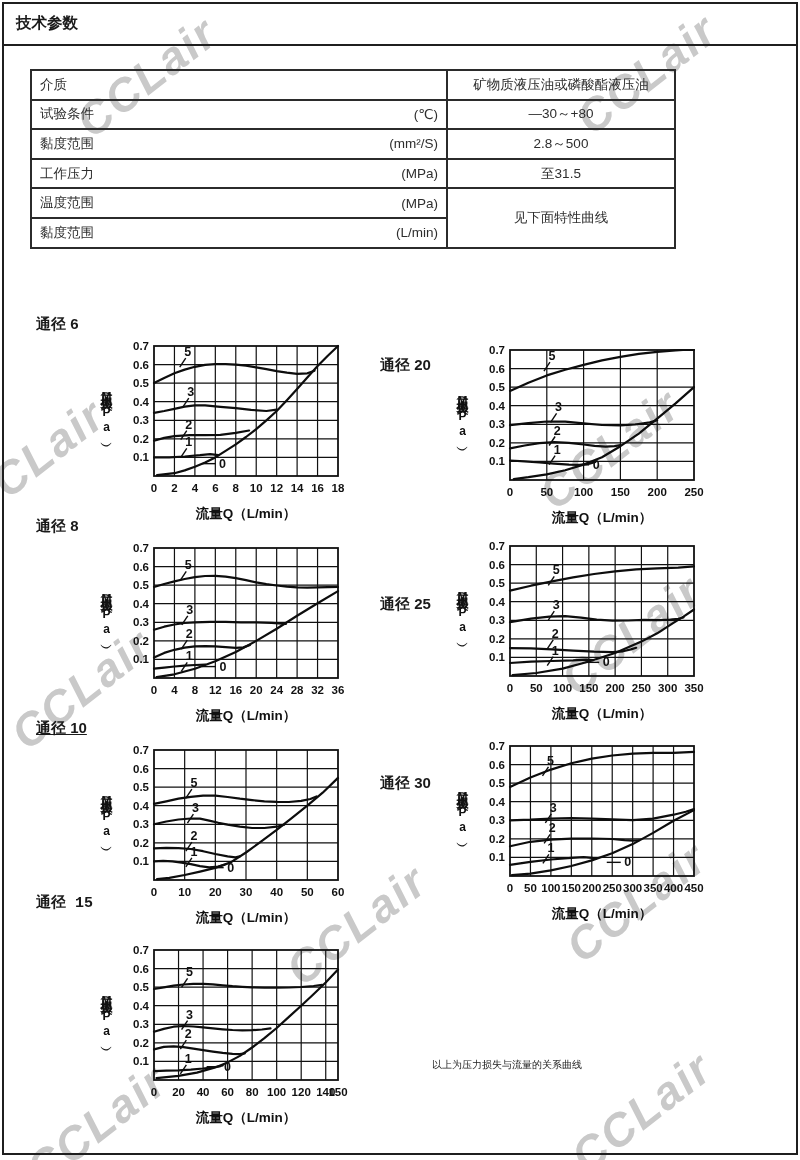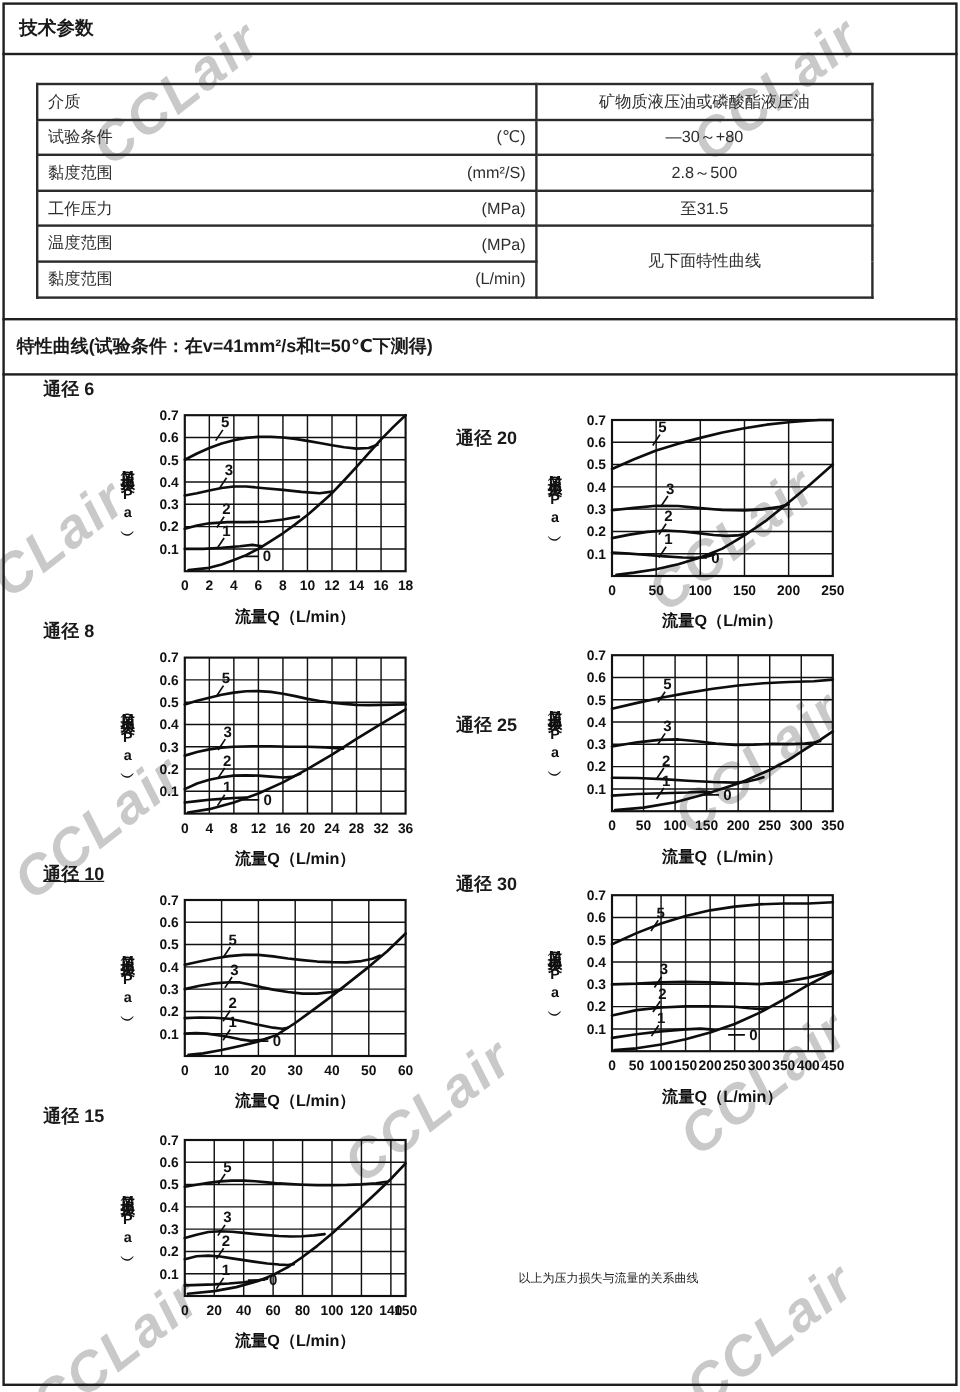--- a/index.html
+++ b/index.html
@@ -7,43 +7,43 @@
         font-family:"Liberation Sans","DejaVu Sans",sans-serif;color:#1a1a1a;}
   .frame{position:absolute;left:2px;top:2px;right:2px;bottom:5px;border:2px solid #1f1f1f;z-index:1;pointer-events:none;}
   
   .wm-layer{position:absolute;inset:0;z-index:0;overflow:hidden;}
   .wm{position:absolute;font:italic bold 46px "Liberation Sans",sans-serif;letter-spacing:2px;
       transform:rotate(-38deg);white-space:nowrap;}
   
   .hdr{position:absolute;left:2px;top:2px;right:2px;height:42px;border-bottom:2px solid #1f1f1f;z-index:2;}
   .hdr span{position:absolute;left:14px;top:11px;font-size:15.5px;font-weight:bold;}
   
-  table.spec{position:absolute;left:30px;top:69px;width:698px;border-collapse:collapse;z-index:2;
+  table.spec{position:absolute;left:30px;top:69px;width:646px;border-collapse:collapse;z-index:2;
              font-size:13.5px;color:#2e2e2e;}
   table.spec td{border:2px solid #2b2b2b;height:27.6px;padding:0 8px;background:transparent;}
   td.lcell{width:398px;}
   .lwrap{display:flex;justify-content:space-between;align-items:center;}
   td.vcell{text-align:center;margin-top:36px;}
   
   .secbar{position:absolute;left:2px;right:2px;top:265px;height:44px;border-top:2px solid #1f1f1f;
           border-bottom:2px solid #1f1f1f;z-index:2;}
   .secbar span{position:absolute;left:12px;top:12px;font-size:15px;font-weight:bold;}
   
   .chart-block{position:absolute;width:286px;height:196px;z-index:2;}
   .ylab{position:absolute;left:0;top:0;height:144px;width:20px;display:flex;align-items:center;justify-content:center;
         writing-mode:vertical-rl;text-orientation:upright;font-size:12px;font-weight:bold;letter-spacing:1px;color:#111;}
   .chart-block svg{position:absolute;left:22px;top:0;}
   .chart-title{position:absolute;font-size:15px;font-weight:bold;z-index:2;white-space:nowrap;text-align:center;}
   .c0{left:96px;top:338px;}  .t0{left:36px;top:315px;}
   .c1{left:96px;top:540px;}  .t1{left:36px;top:517px;}
   .c2{left:96px;top:742px;}  .t2{left:36px;top:719px;text-decoration:underline;}
-  .c3{left:96px;top:942px;}  .t3{left:36px;top:921px;}
+  .c3{left:96px;top:942px;}  .t3{left:36px;top:893px;font-family:Liberation Mono, monospace;}
   .c4{left:452px;top:342px;} .t4{left:380px;top:356px;}
   .c5{left:452px;top:538px;} .t5{left:380px;top:550px;margin-top:45px;}
-  .c6{left:452px;top:738px;} .t6{left:380px;top:728px;}
+  .c6{left:452px;top:738px;} .t6{left:380px;top:774px;}
   .note{position:absolute;left:432px;top:1058px;font-size:10px;color:#222;z-index:2;}
   svg text{font-family:"Liberation Sans","DejaVu Sans",sans-serif;font-weight:bold;fill:#111;}
   text.tick{font-size:11.5px;}
   text.clabel{font-size:12.5px;}
   text.xtitle{font-size:13.5px;}
 </style>
 </head>
 <body>
 
 <div class="page">
@@ -116,23 +116,20 @@
           <td class="lcell">
             <div class="lwrap">
               <span>黏度范围</span>
               <span>(L/min)</span>
             </div>
           </td>
         </tr>
       </tbody>
   </table>
 
-  <div class="secbar">
-    <span>特性曲线(试验条件：在v=41mm²/s和t=50℃下测得)</span>
-  </div>
 
   <div class="chart-title t0">通径 6</div>
   <div class="chart-title t1">通径 8</div>
   <div class="chart-title t2">通径 10</div>
   <div class="chart-title t3">通径 15</div>
   <div class="chart-title t4">通径 20</div>
   <div class="chart-title t5">通径 25</div>
   <div class="chart-title t6">通径 30</div>
 
   <div class="chart-block c0">

